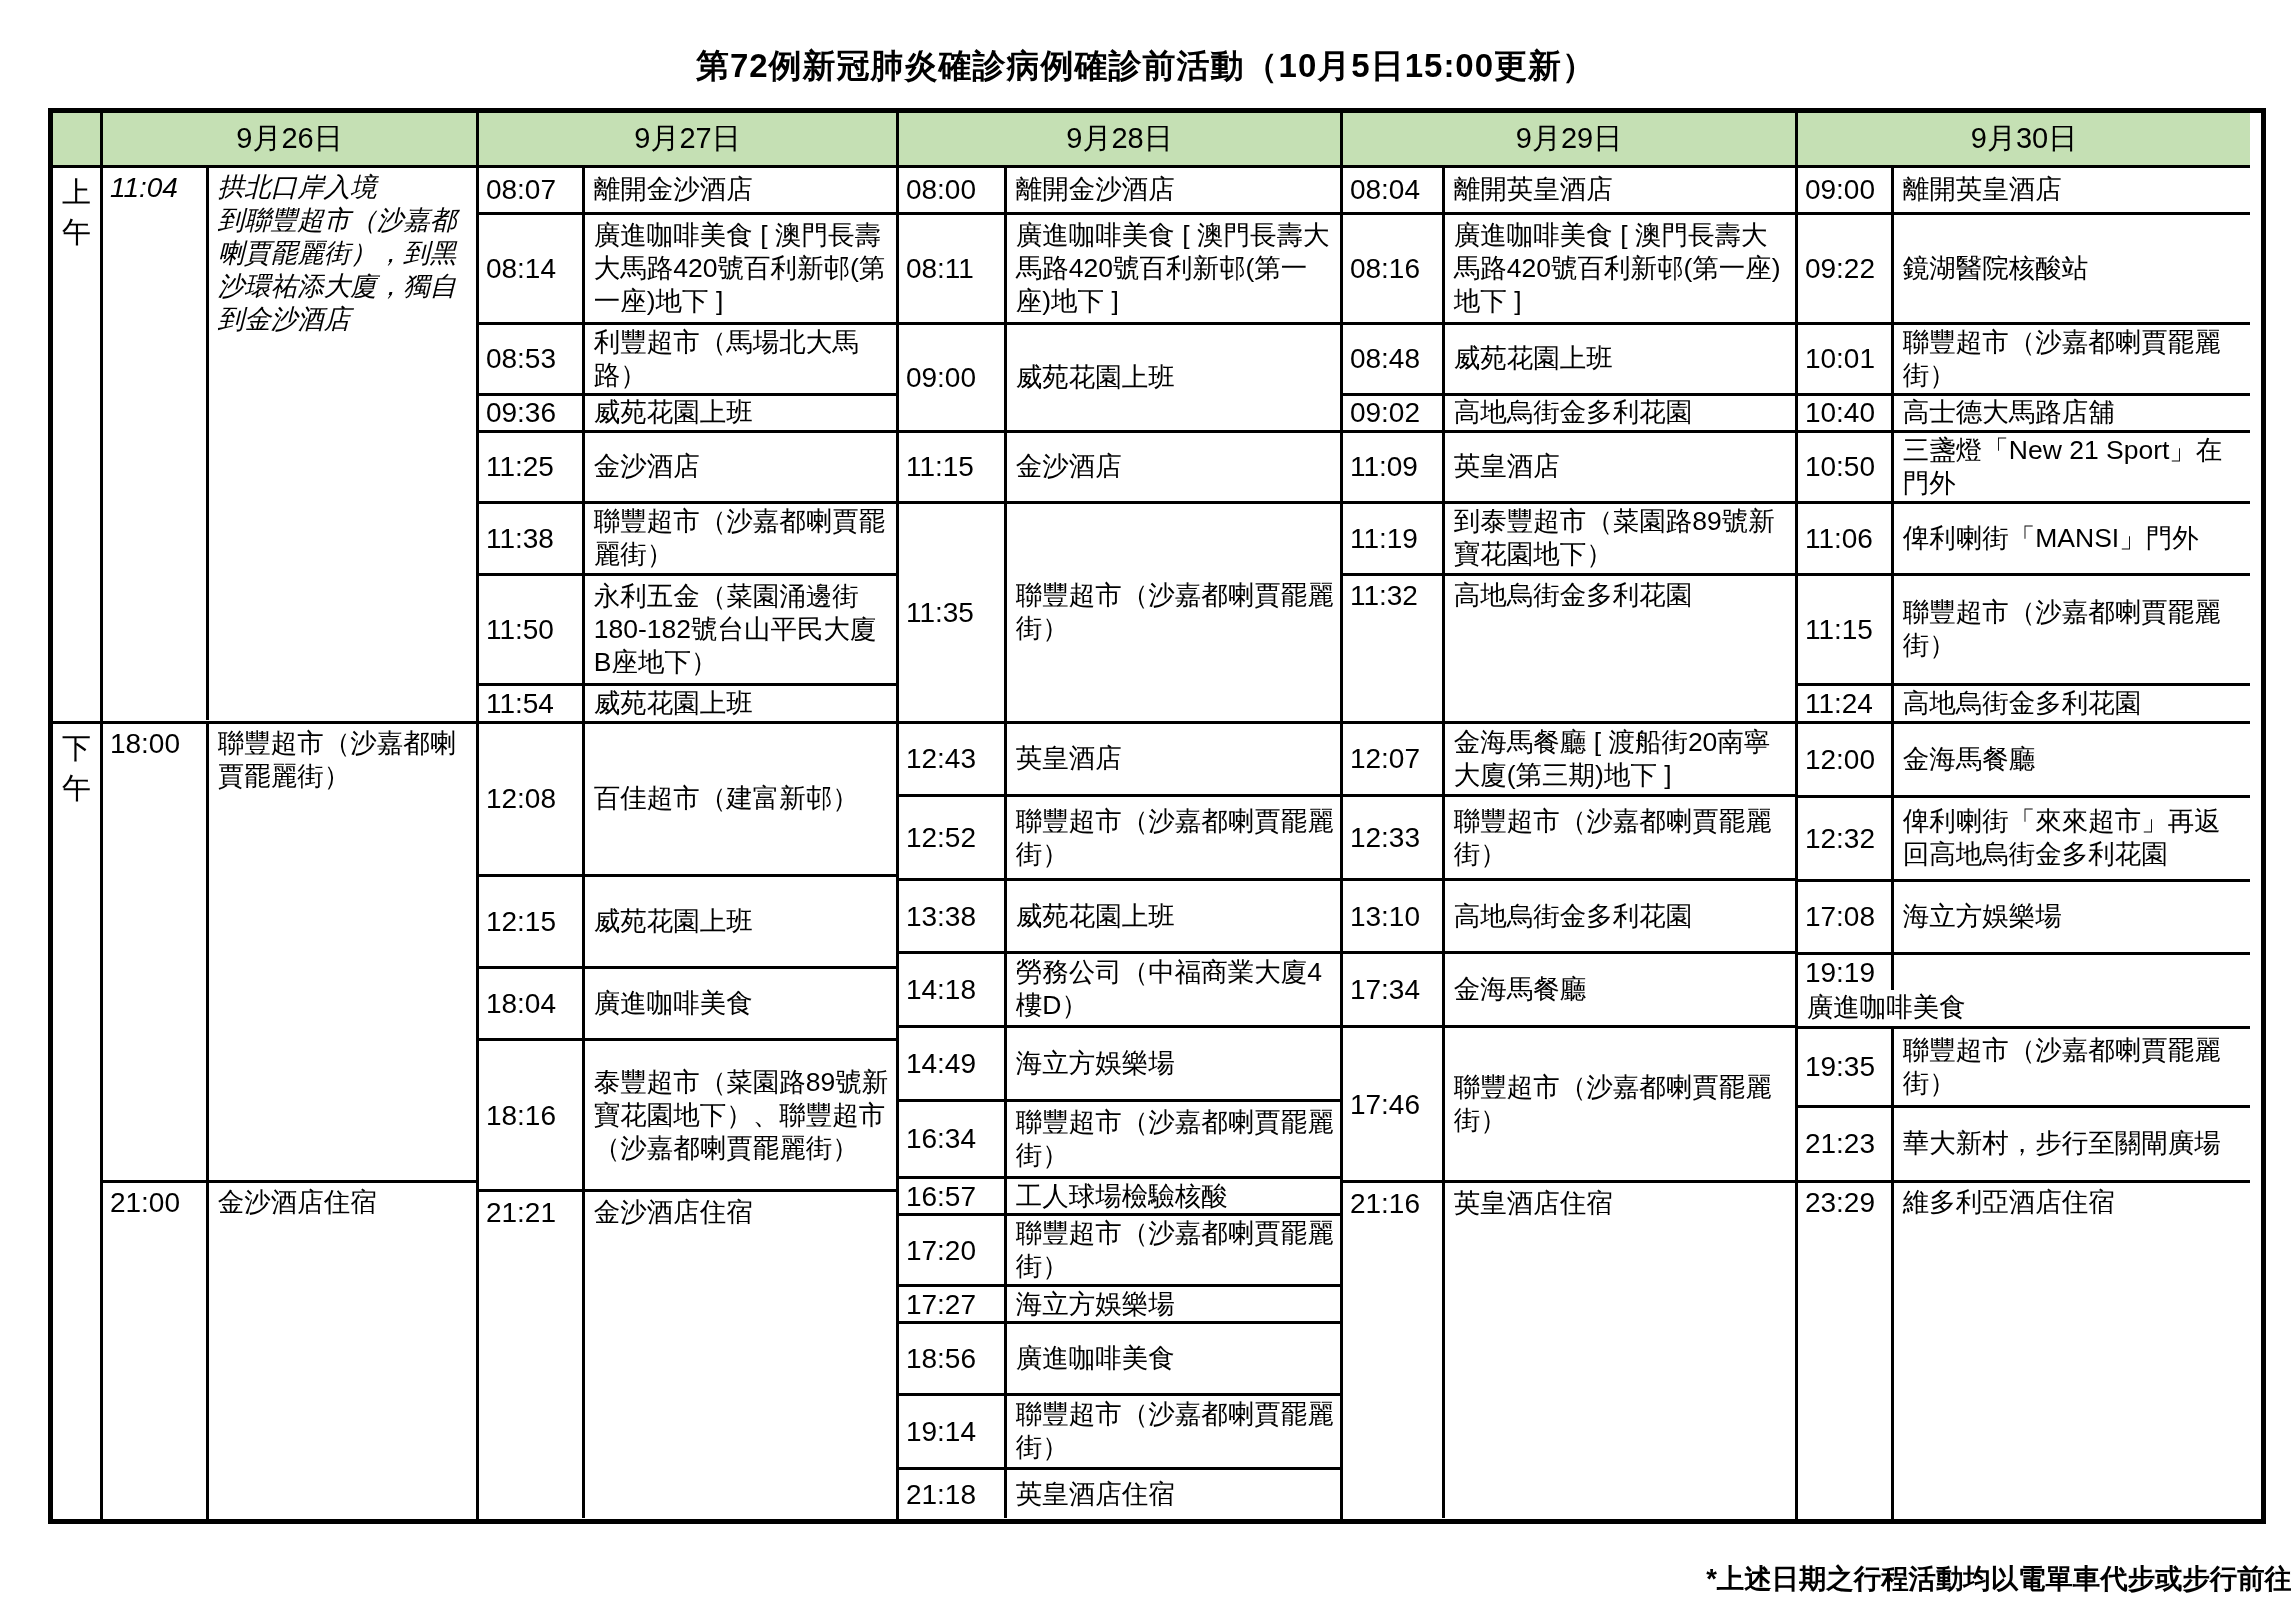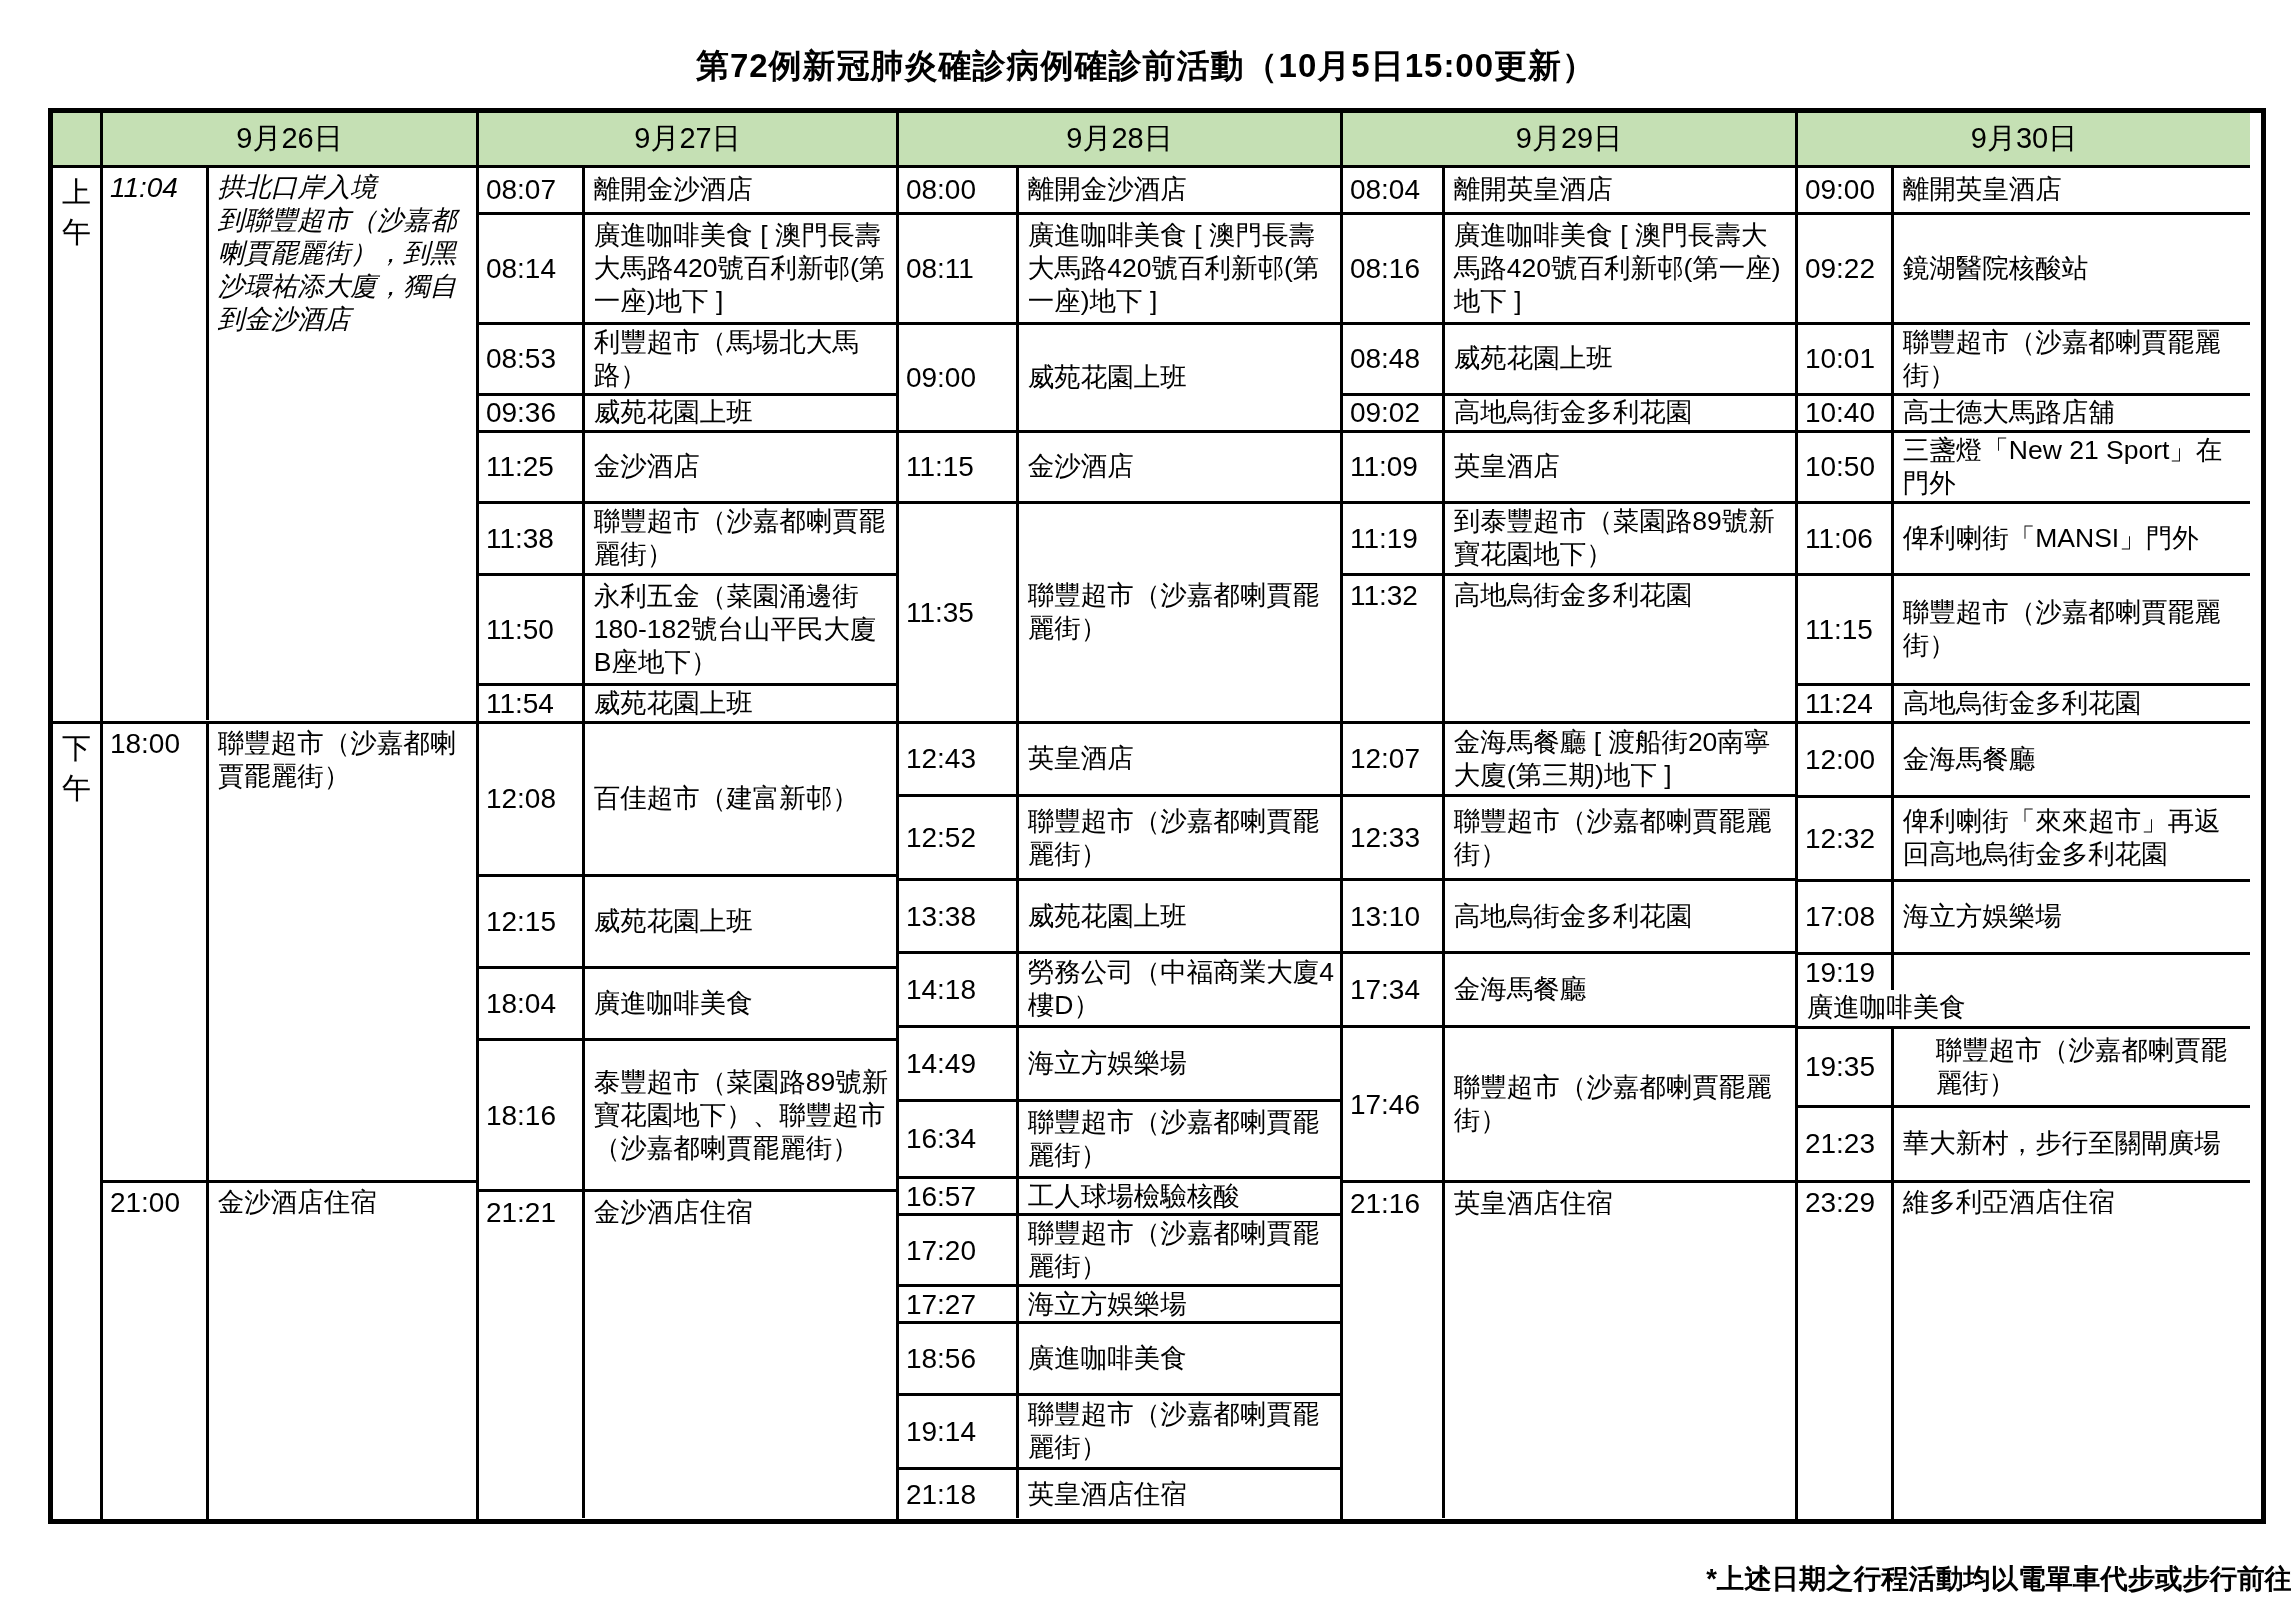--- a/index.html
+++ b/index.html
@@ -59,21 +59,21 @@
   .cell-t{
     width:106px;
     box-sizing:border-box;
     border-right:3.9px solid #000;
     padding:1px 2px 1px 6.9px;
     display:flex;align-items:center;
     font-size:28px;
     overflow:hidden;
     flex-shrink:0;
   }
-  .day2 .cell-t{width:120px;}
+  .day2 .cell-t{width:108px;}
   .day3 .cell-t{width:102px;}
   .day4 .cell-t{width:96px;}
   .cell-a{
     flex:1;
     box-sizing:border-box;
     padding:1px 5.9px 1px 8.8px;
     display:flex;align-items:center;
     font-size:26.5px;
     overflow:hidden;
   }
@@ -596,21 +596,21 @@
               </div>
             </div>
             <div class="row" style="height: 74px; flex-direction: column;">
               <div class="cell-t">
                 <span>19:19</span>
               </div>
               <div class="cell-a">
                 <span>廣進咖啡美食</span>
               </div>
             </div>
-            <div class="row" style="height: 79px; gap: 33px;">
+            <div class="row" style="height: 79px;">
               <div class="cell-t">
                 <span>19:35</span>
               </div>
               <div class="cell-a">
                 <span>聯豐超市（沙嘉都喇賈罷麗街）</span>
               </div>
             </div>
             <div class="row" style="height: 75px;">
               <div class="cell-t">
                 <span>21:23</span>

